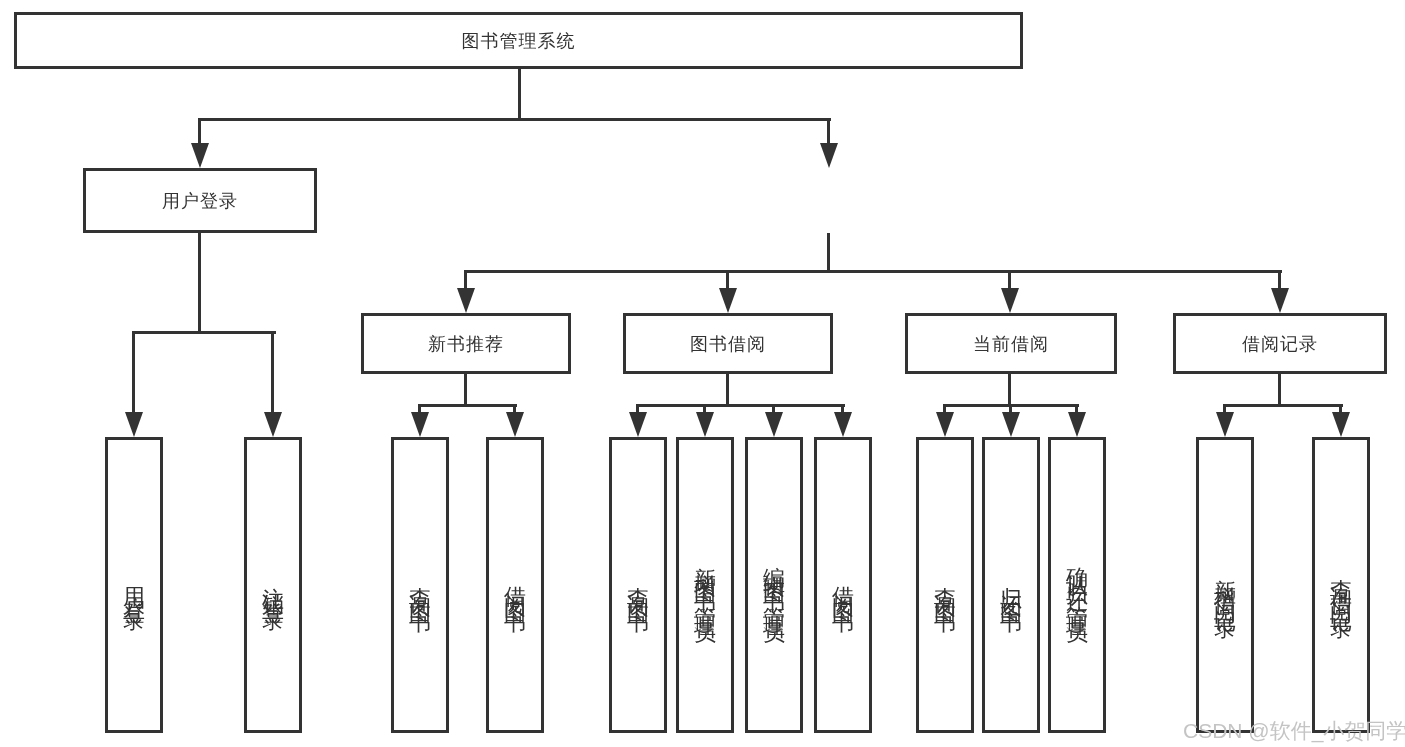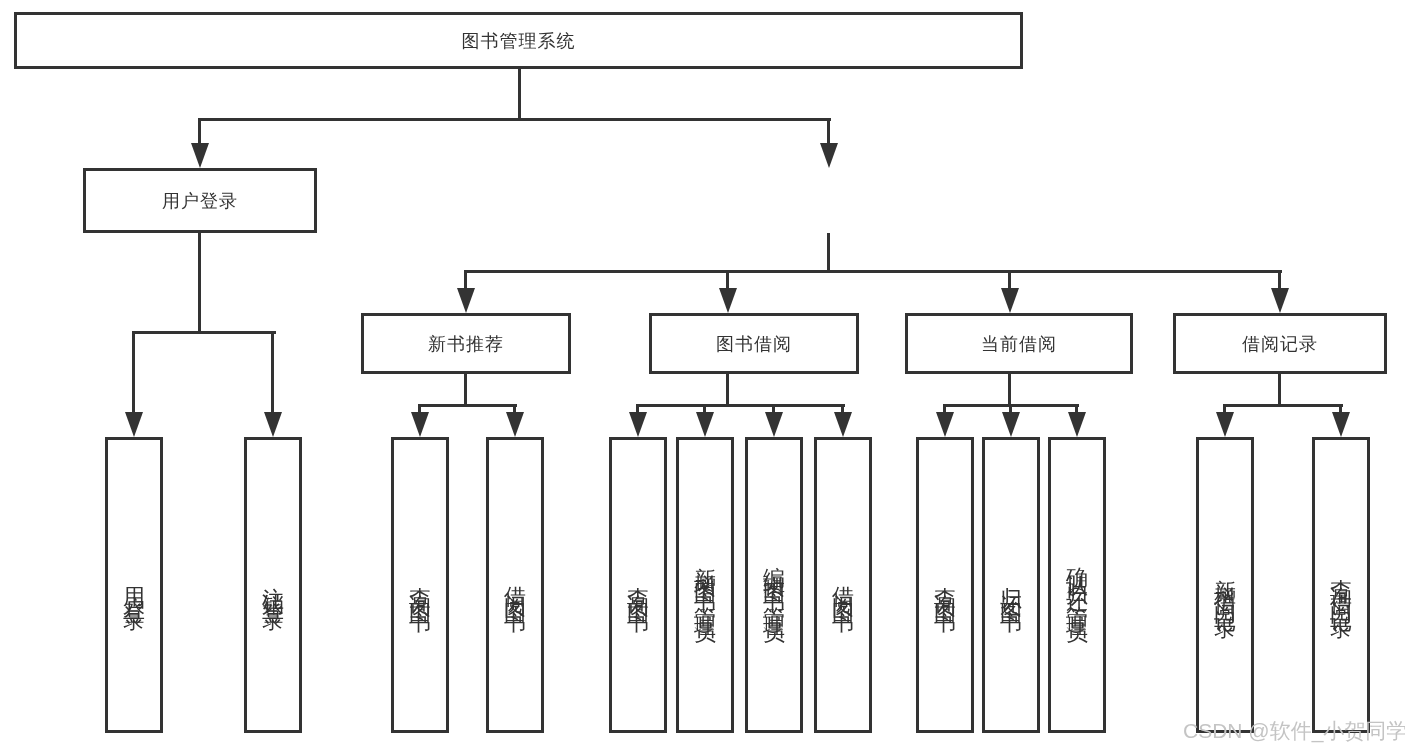--- a/index.html
+++ b/index.html
@@ -93,24 +93,24 @@
   <div class="ln" style="left:726px; top:270px; width:3px; height:21px;"></div>
   <div class="arr" style="left:719px; top:288px;"></div>
   <div class="ln" style="left:1008px; top:270px; width:3px; height:21px;"></div>
   <div class="arr" style="left:1001px; top:288px;"></div>
   <div class="ln" style="left:1278px; top:270px; width:3px; height:21px;"></div>
   <div class="arr" style="left:1271px; top:288px;"></div>
 
   <div class="box h" style="left:361px; top:313px; width:210px; height:61px;">
     <span>新书推荐</span>
   </div>
-  <div class="box h" style="left:623px; top:313px; width:210px; height:61px;margin-left:26px;">
+  <div class="box h" style="left:623px; top:313px; width:210px; height:61px;">
     <span>图书借阅</span>
   </div>
-  <div class="box h" style="left:905px; top:313px; width:228px; height:61px;">
+  <div class="box h" style="left:905px; top:313px; width:212px; height:61px;">
     <span>当前借阅</span>
   </div>
   <div class="box h" style="left:1173px; top:313px; width:214px; height:61px;">
     <span>借阅记录</span>
   </div>
 
   <div class="ln" style="left:464px; top:374px; width:3px; height:33px;"></div>
   <div class="ln" style="left:418px; top:404px; width:99px; height:3px;"></div>
   <div class="ln" style="left:418px; top:404px; width:3px; height:10px;"></div>
   <div class="arr" style="left:411px; top:412px;"></div>

